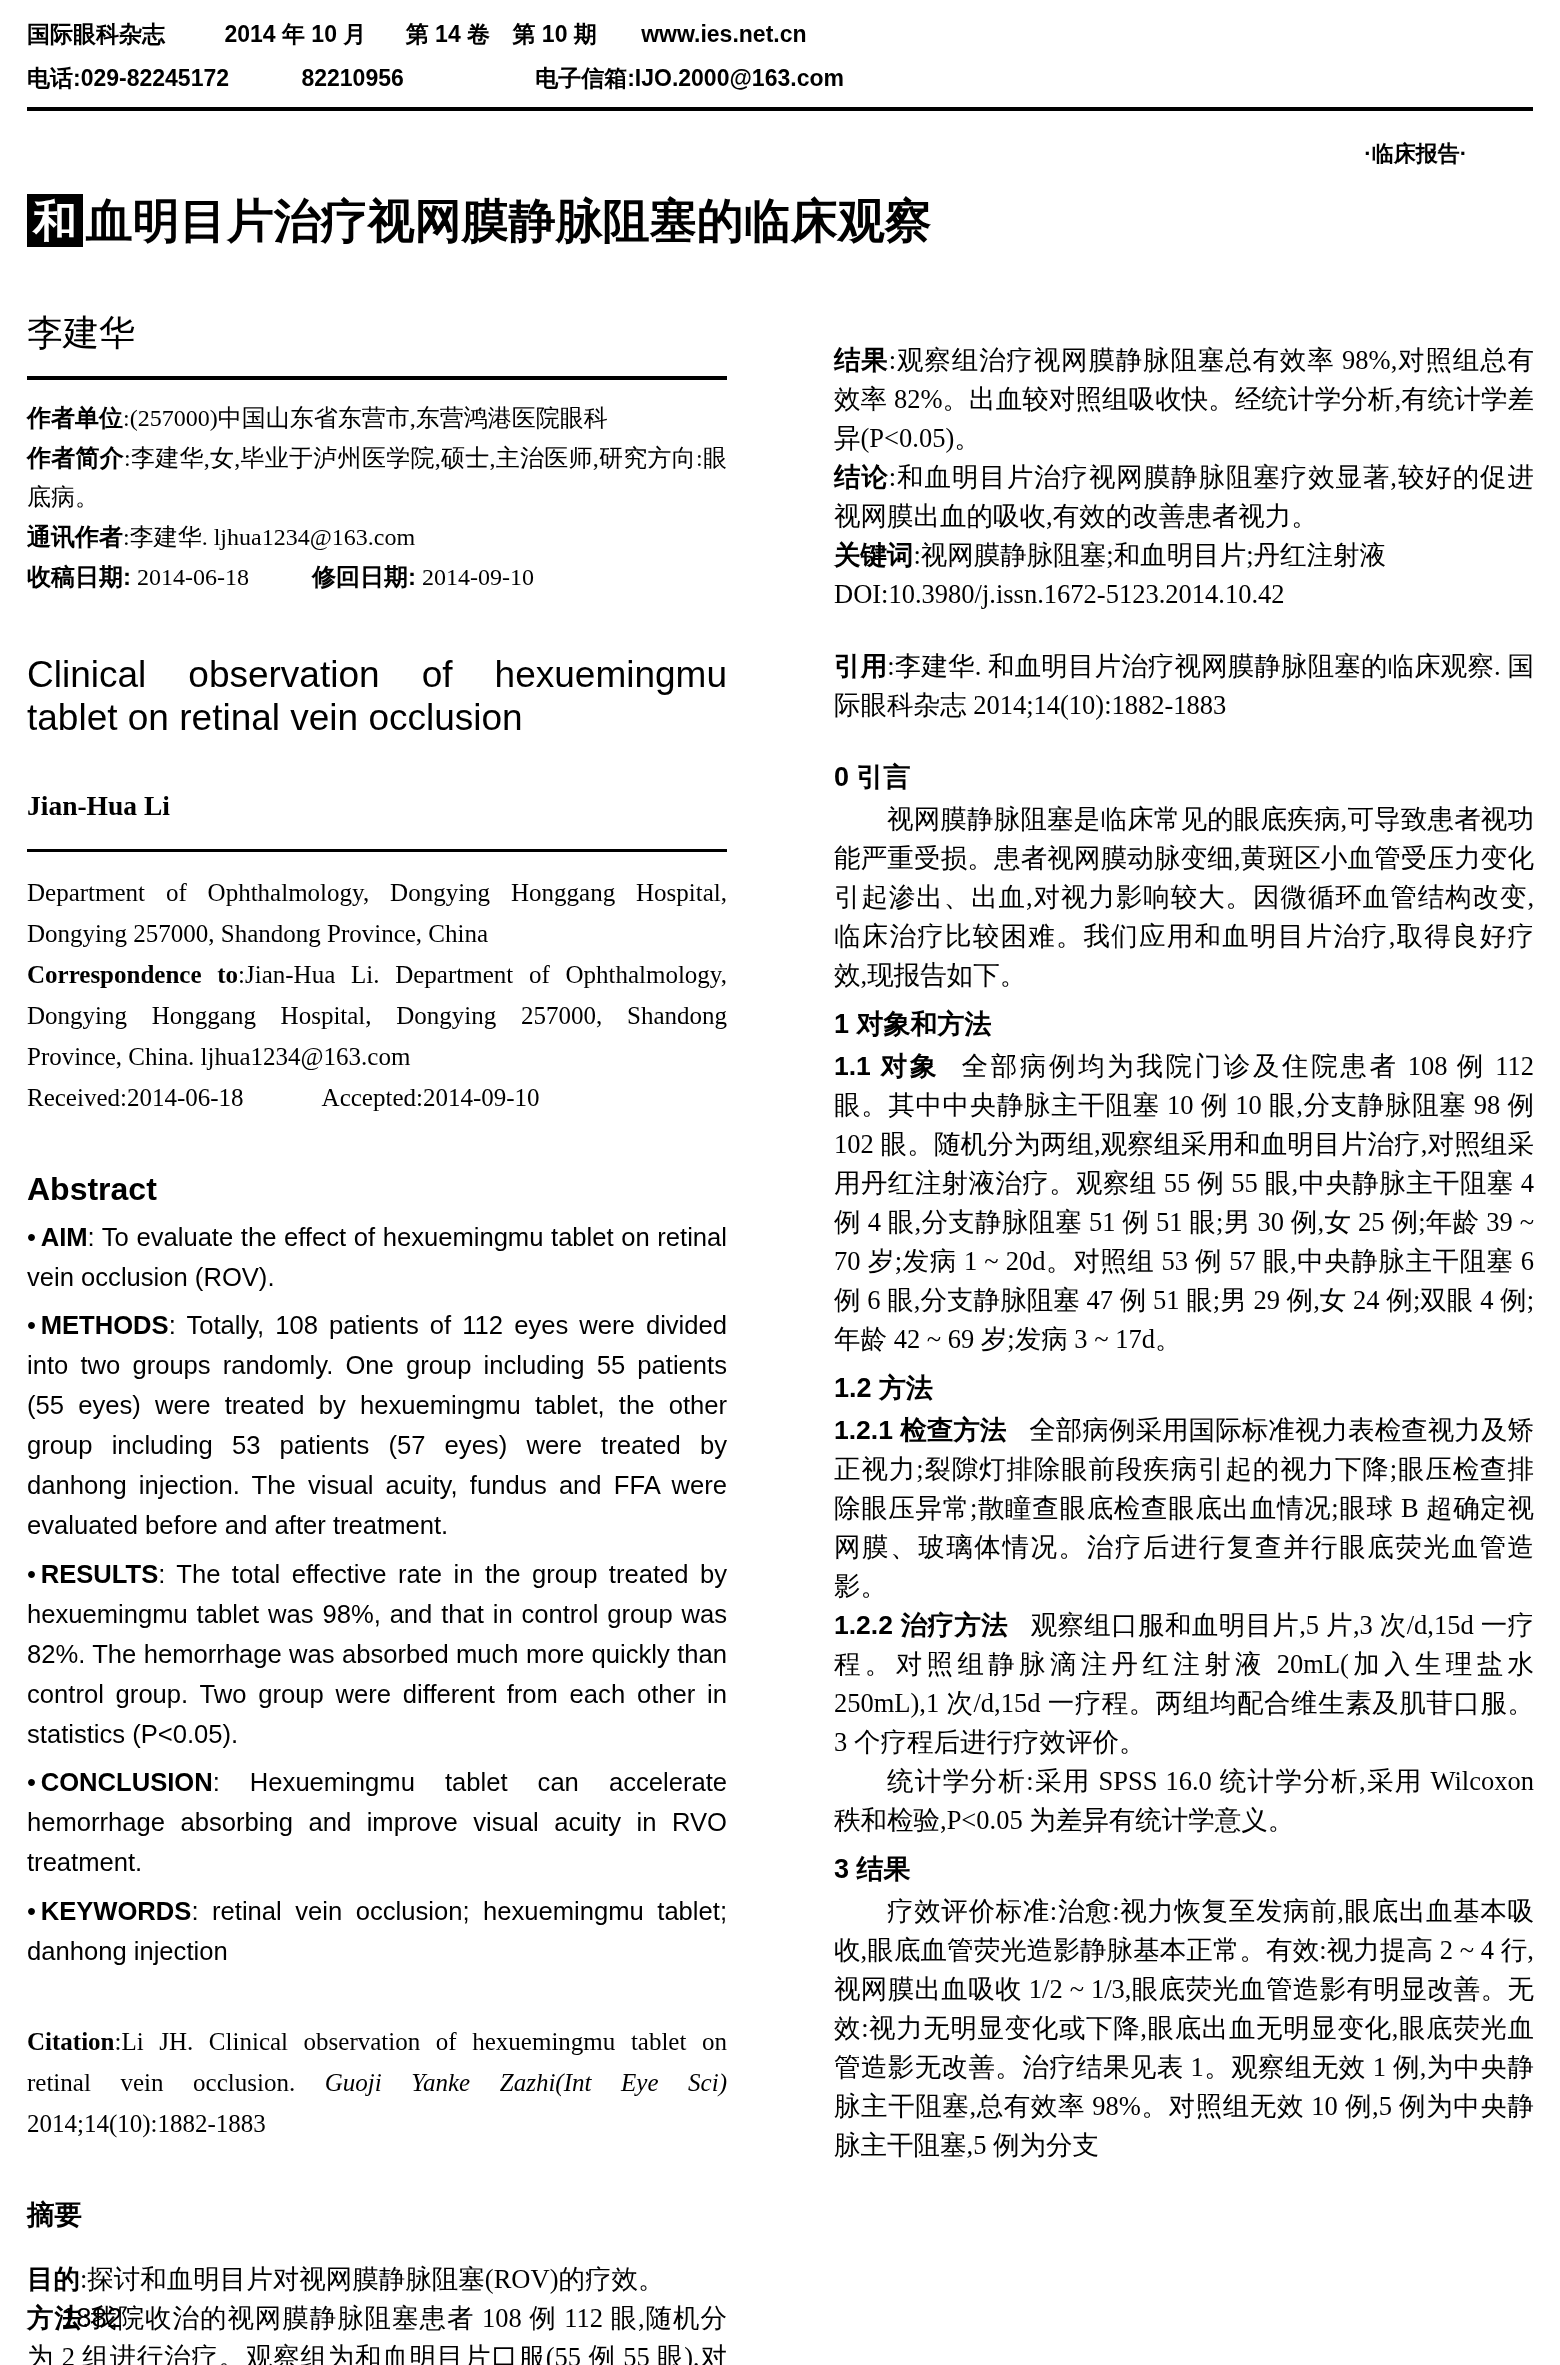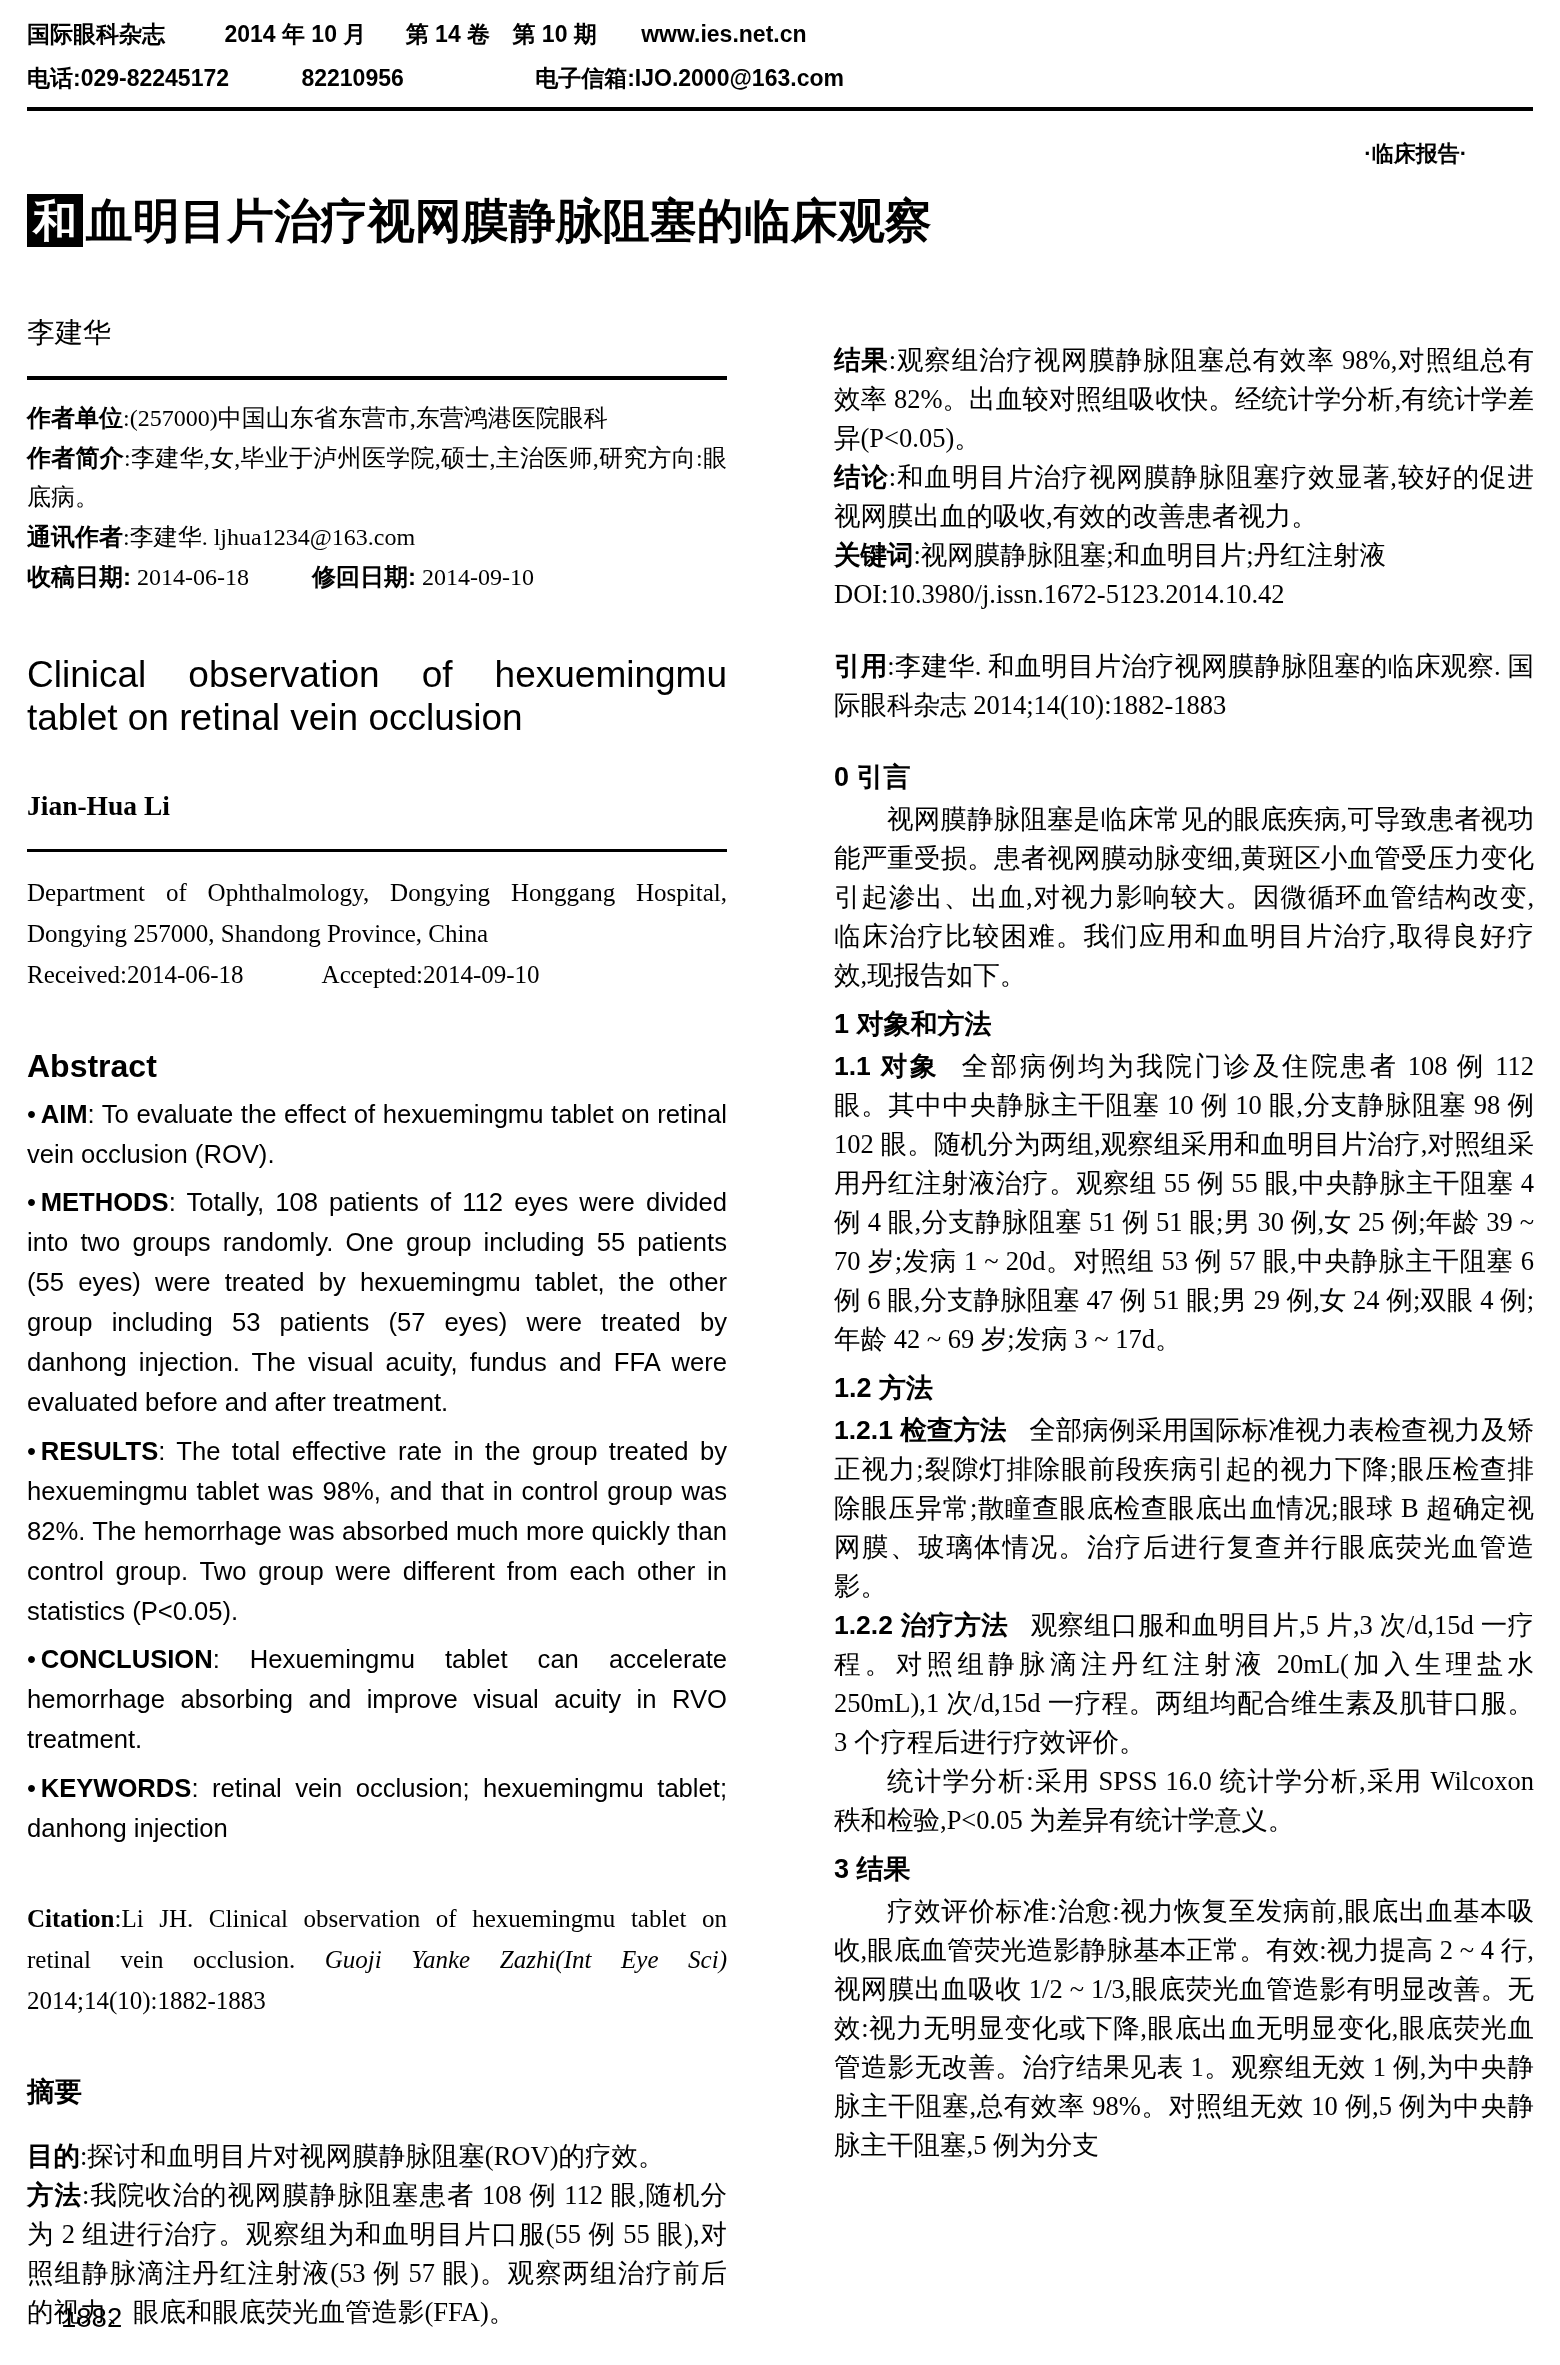--- a/index.html
+++ b/index.html
@@ -59,21 +59,21 @@
     font-size: 44px;
     margin-right: 2.8px;
     flex: 0 0 auto;
   }
   
   .columns { display: flex; margin-top: 26px; }
   .col-left  { width: 700px; flex: 0 0 700px; margin-right: 107px; }
   .col-right { width: 700px; flex: 0 0 700px; }
   .rule { height: 3.8px; background: #000; }
   
-  .author-cn { margin-top: 39px; font-size: 28px; line-height: 38px; }
+  .author-cn { margin-top: 39px; font-size: 36px; line-height: 38px; }
   .rule-1 { margin-top: 24.6px; }
   .footnotes { margin-top: 18px; font-size: 24px; line-height: 39px; text-align: justify; }
   .footnotes b, .cnp b, .h3cn, .cn-abs-head {
     font-family: "Liberation Sans", "DejaVu Sans", sans-serif;
   }
   .fn-dates span { display: inline-block; }
   .fn-gap { margin-left: 57px; }
   .en-title {
     margin: 56px 0 4px 0;
     font-family: "Liberation Sans", "DejaVu Sans", sans-serif;
@@ -162,20 +162,21 @@
           <b class="fn-gap">修回日期:</b>
           <span>2014-09-10</span>
         </div>
       </div>
 
       <h2 class="en-title">Clinical observation of hexuemingmu tablet on retinal vein occlusion</h2>
       <div class="en-author">Jian-Hua Li</div>
       <div class="rule rule-2"></div>
 
       <p class="en en-first">Department of Ophthalmology, Dongying Honggang Hospital, Dongying 257000, Shandong Province, China</p>
+      <p class="en"><b>Correspondence to</b><span>:Jian-Hua Li. Department of Ophthalmology, Dongying Honggang Hospital, Dongying 257000, Shandong Province, China. ljhua1234@163.com</span></p>
       <p class="en en-dates"><span>Received:2014-06-18</span><span class="gap">Accepted:2014-09-10</span></p>
 
       <h2 class="abs-head">Abstract</h2>
 
       <p class="abs"><span class="bullet">•</span><b>AIM</b><span>: To evaluate the effect of hexuemingmu tablet on retinal vein occlusion (ROV).</span></p>
       <p class="abs"><span class="bullet">•</span><b>METHODS</b><span>: Totally, 108 patients of 112 eyes were divided into two groups randomly. One group including 55 patients (55 eyes) were treated by hexuemingmu tablet, the other group including 53 patients (57 eyes) were treated by danhong injection. The visual acuity, fundus and FFA were evaluated before and after treatment.</span></p>
       <p class="abs"><span class="bullet">•</span><b>RESULTS</b><span>: The total effective rate in the group treated by hexuemingmu tablet was 98%, and that in control group was 82%. The hemorrhage was absorbed much more quickly than control group. Two group were different from each other in statistics (P&lt;0.05).</span></p>
       <p class="abs"><span class="bullet">•</span><b>CONCLUSION</b><span>: Hexuemingmu tablet can accelerate hemorrhage absorbing and improve visual acuity in RVO treatment.</span></p>
       <p class="abs"><span class="bullet">•</span><b>KEYWORDS</b><span>: retinal vein occlusion; hexuemingmu tablet; danhong injection</span></p>
 

